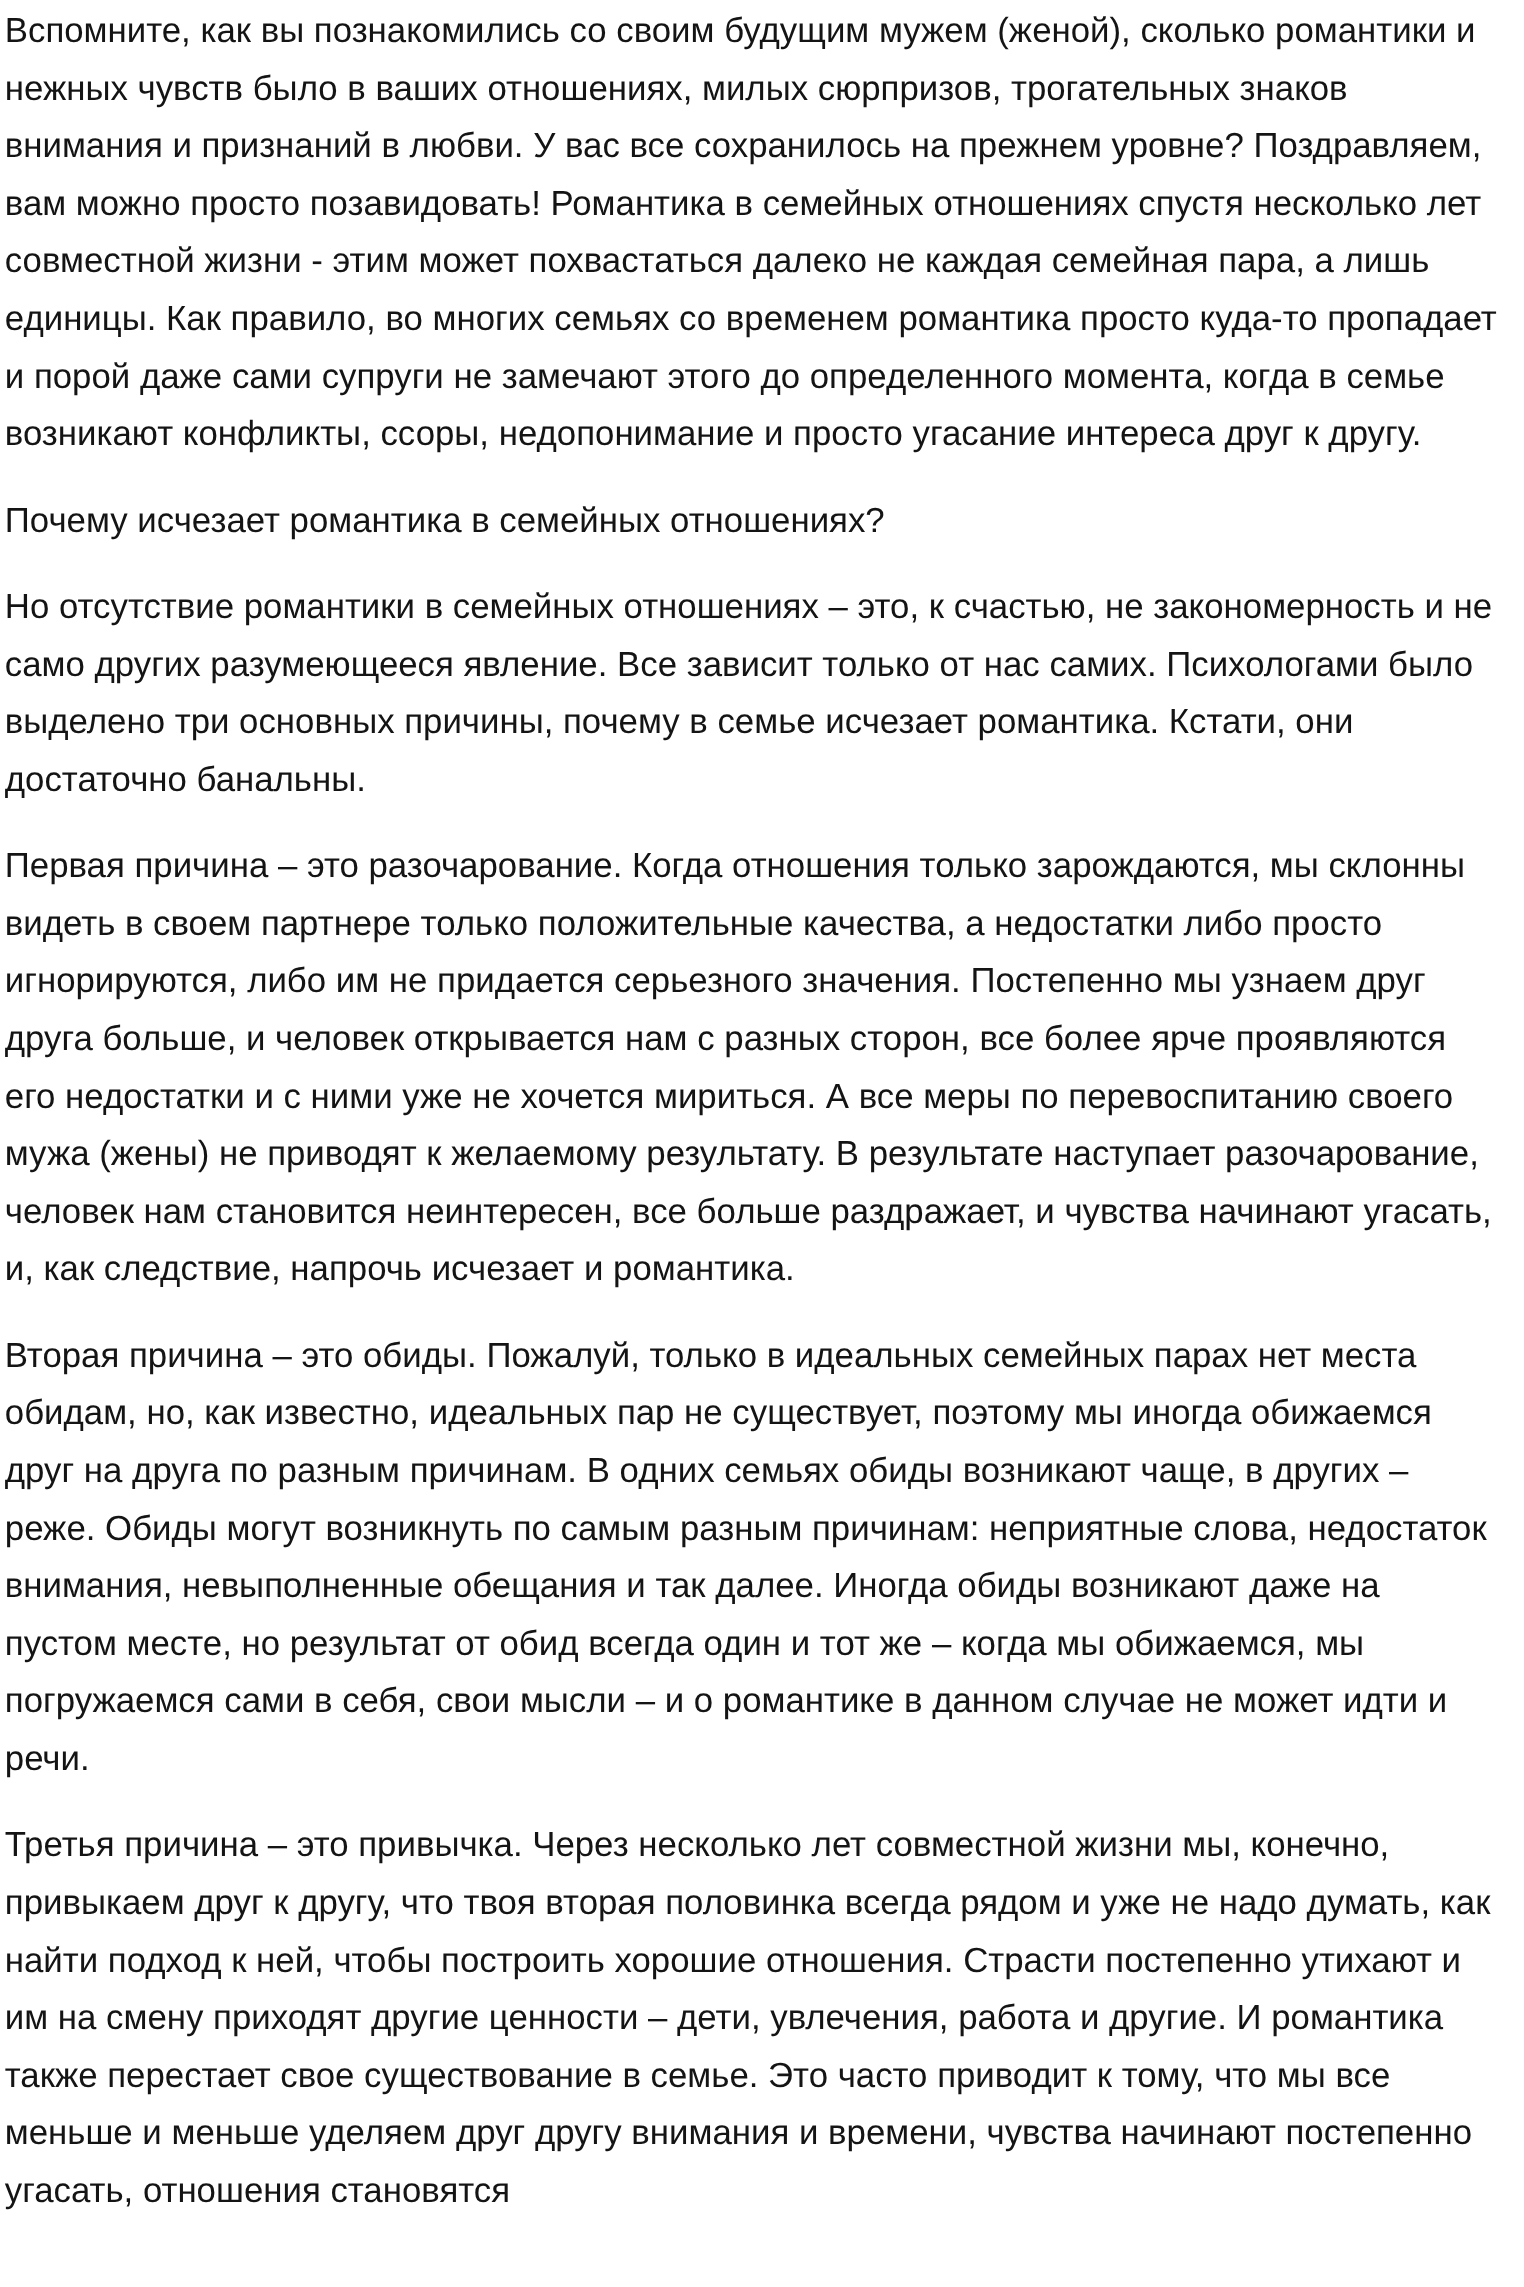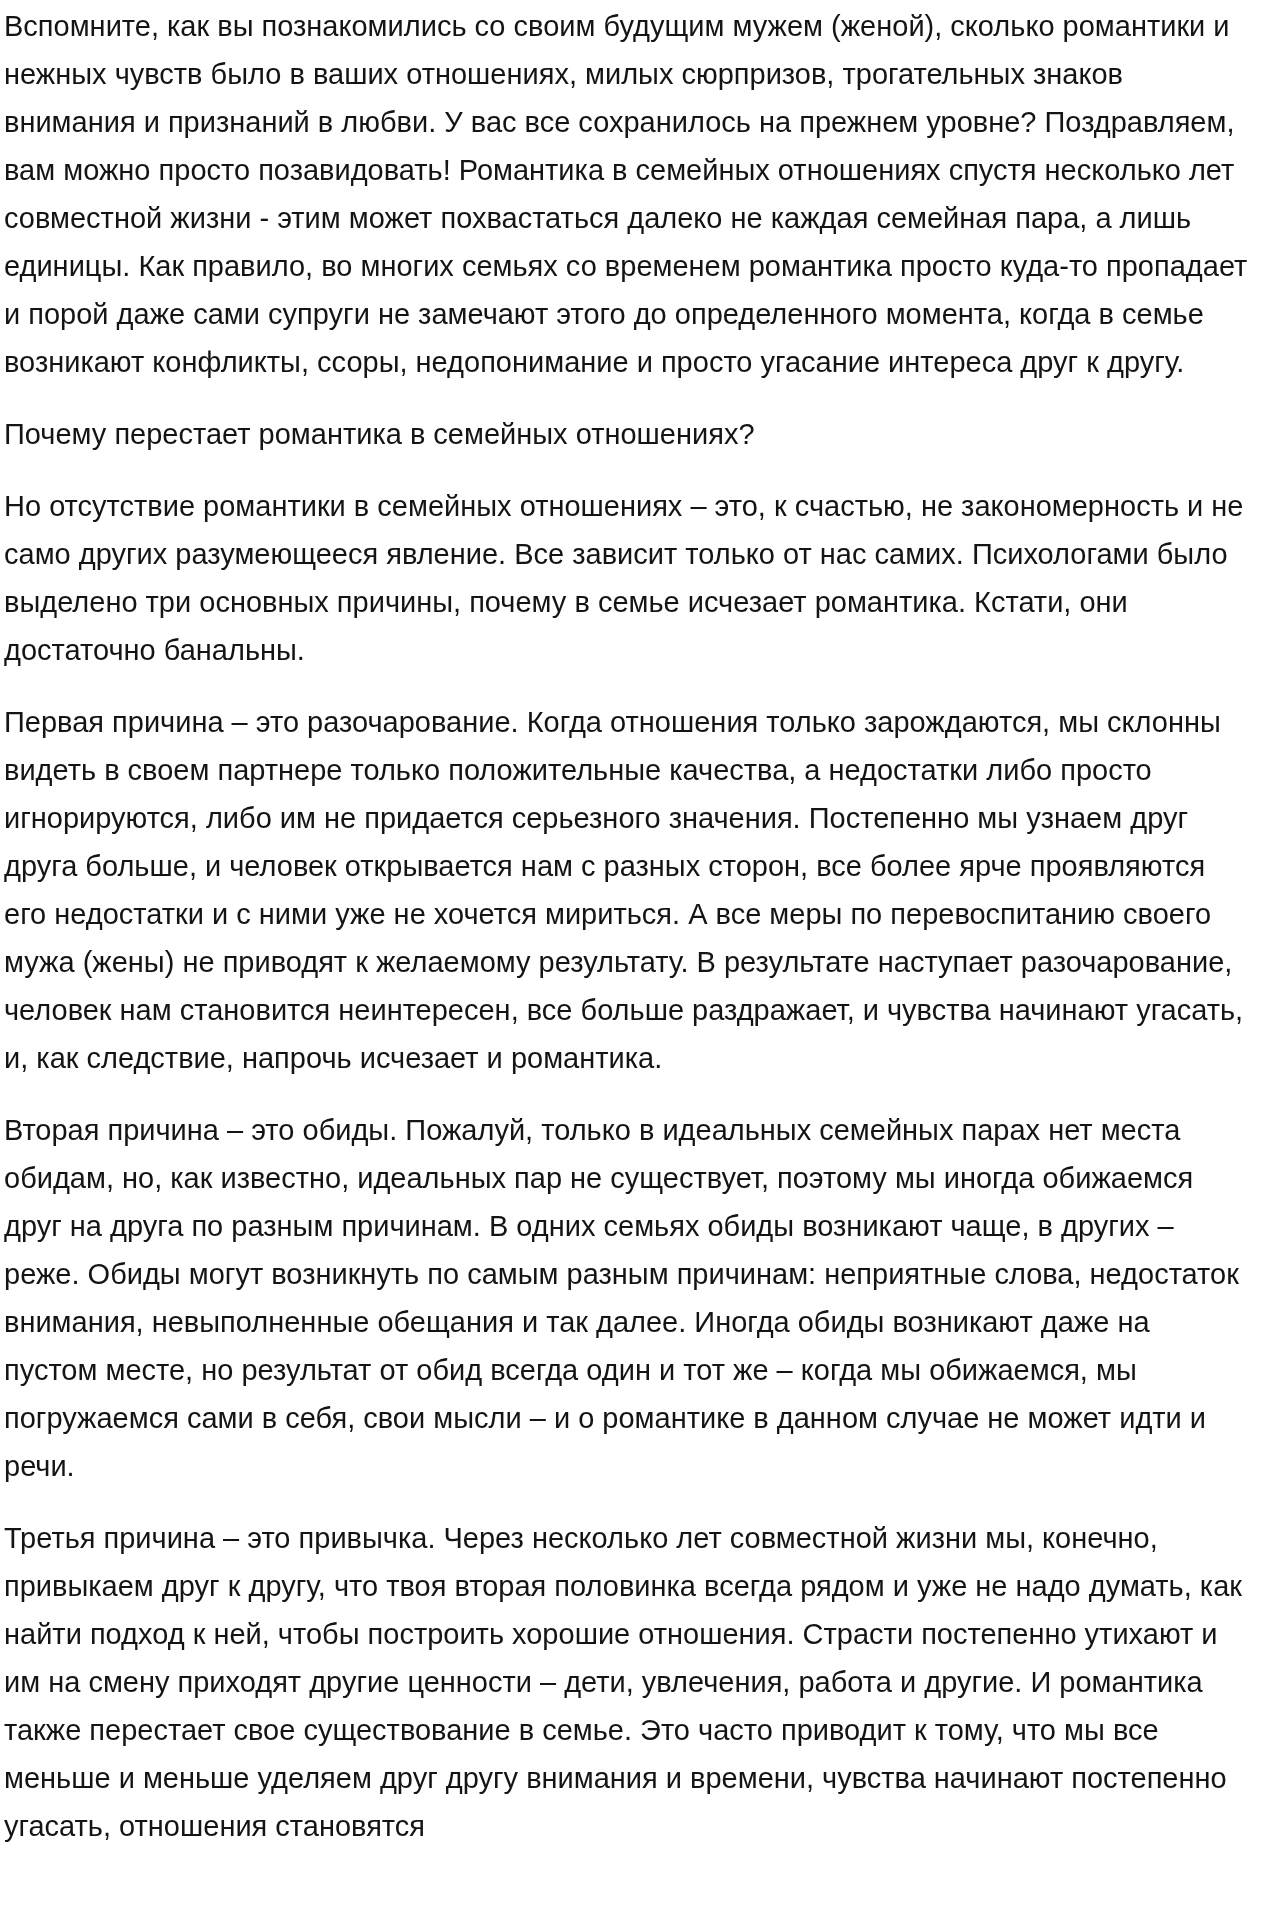--- a/index.html
+++ b/index.html
@@ -27,21 +27,21 @@
     margin: 0 0 24px 0;
     padding: 0;
   }
 </style>
 </head>
 <body>
 
 <main class="article">
   <p>Вспомните, как вы познакомились со своим будущим мужем (женой), сколько романтики и нежных чувств было в ваших отношениях, милых сюрпризов, трогательных знаков внимания и признаний в любви. У вас все сохранилось на прежнем уровне? Поздравляем, вам можно просто позавидовать! Романтика в семейных отношениях спустя несколько лет совместной жизни - этим может похвастаться далеко не каждая семейная пара, а лишь единицы. Как правило, во многих семьях со временем романтика просто куда-то пропадает и порой даже сами супруги не замечают этого до определенного момента, когда в семье возникают конфликты, ссоры, недопонимание и просто угасание интереса друг к другу.</p>
 
-  <p>Почему перестает романтика в семейных отношениях?</p>
+  <p>Почему исчезает романтика в семейных отношениях?</p>
 
   <p>Но отсутствие романтики в семейных отношениях – это, к счастью, не закономерность и не само других разумеющееся явление. Все зависит только от нас самих. Психологами было выделено три основных причины, почему в семье исчезает романтика. Кстати, они достаточно банальны.</p>
 
   <p>Первая причина – это разочарование. Когда отношения только зарождаются, мы склонны видеть в своем партнере только положительные качества, а недостатки либо просто игнорируются, либо им не придается серьезного значения. Постепенно мы узнаем друг друга больше, и человек открывается нам с разных сторон, все более ярче проявляются его недостатки и с ними уже не хочется мириться. А все меры по перевоспитанию своего мужа (жены) не приводят к желаемому результату. В результате наступает разочарование, человек нам становится неинтересен, все больше раздражает, и чувства начинают угасать, и, как следствие, напрочь исчезает и романтика.</p>
 
   <p>Вторая причина – это обиды. Пожалуй, только в идеальных семейных парах нет места обидам, но, как известно, идеальных пар не существует, поэтому мы иногда обижаемся друг на друга по разным причинам. В одних семьях обиды возникают чаще, в других – реже. Обиды могут возникнуть по самым разным причинам: неприятные слова, недостаток внимания, невыполненные обещания и так далее. Иногда обиды возникают даже на пустом месте, но результат от обид всегда один и тот же – когда мы обижаемся, мы погружаемся сами в себя, свои мысли – и о романтике в данном случае не может идти и речи.</p>
 
   <p>Третья причина – это привычка. Через несколько лет совместной жизни мы, конечно, привыкаем друг к другу, что твоя вторая половинка всегда рядом и уже не надо думать, как найти подход к ней, чтобы построить хорошие отношения. Страсти постепенно утихают и им на смену приходят другие ценности – дети, увлечения, работа и другие. И романтика также перестает свое существование в семье. Это часто приводит к тому, что мы все меньше и меньше уделяем друг другу внимания и времени, чувства начинают постепенно угасать, отношения становятся</p>
 </main>
 

